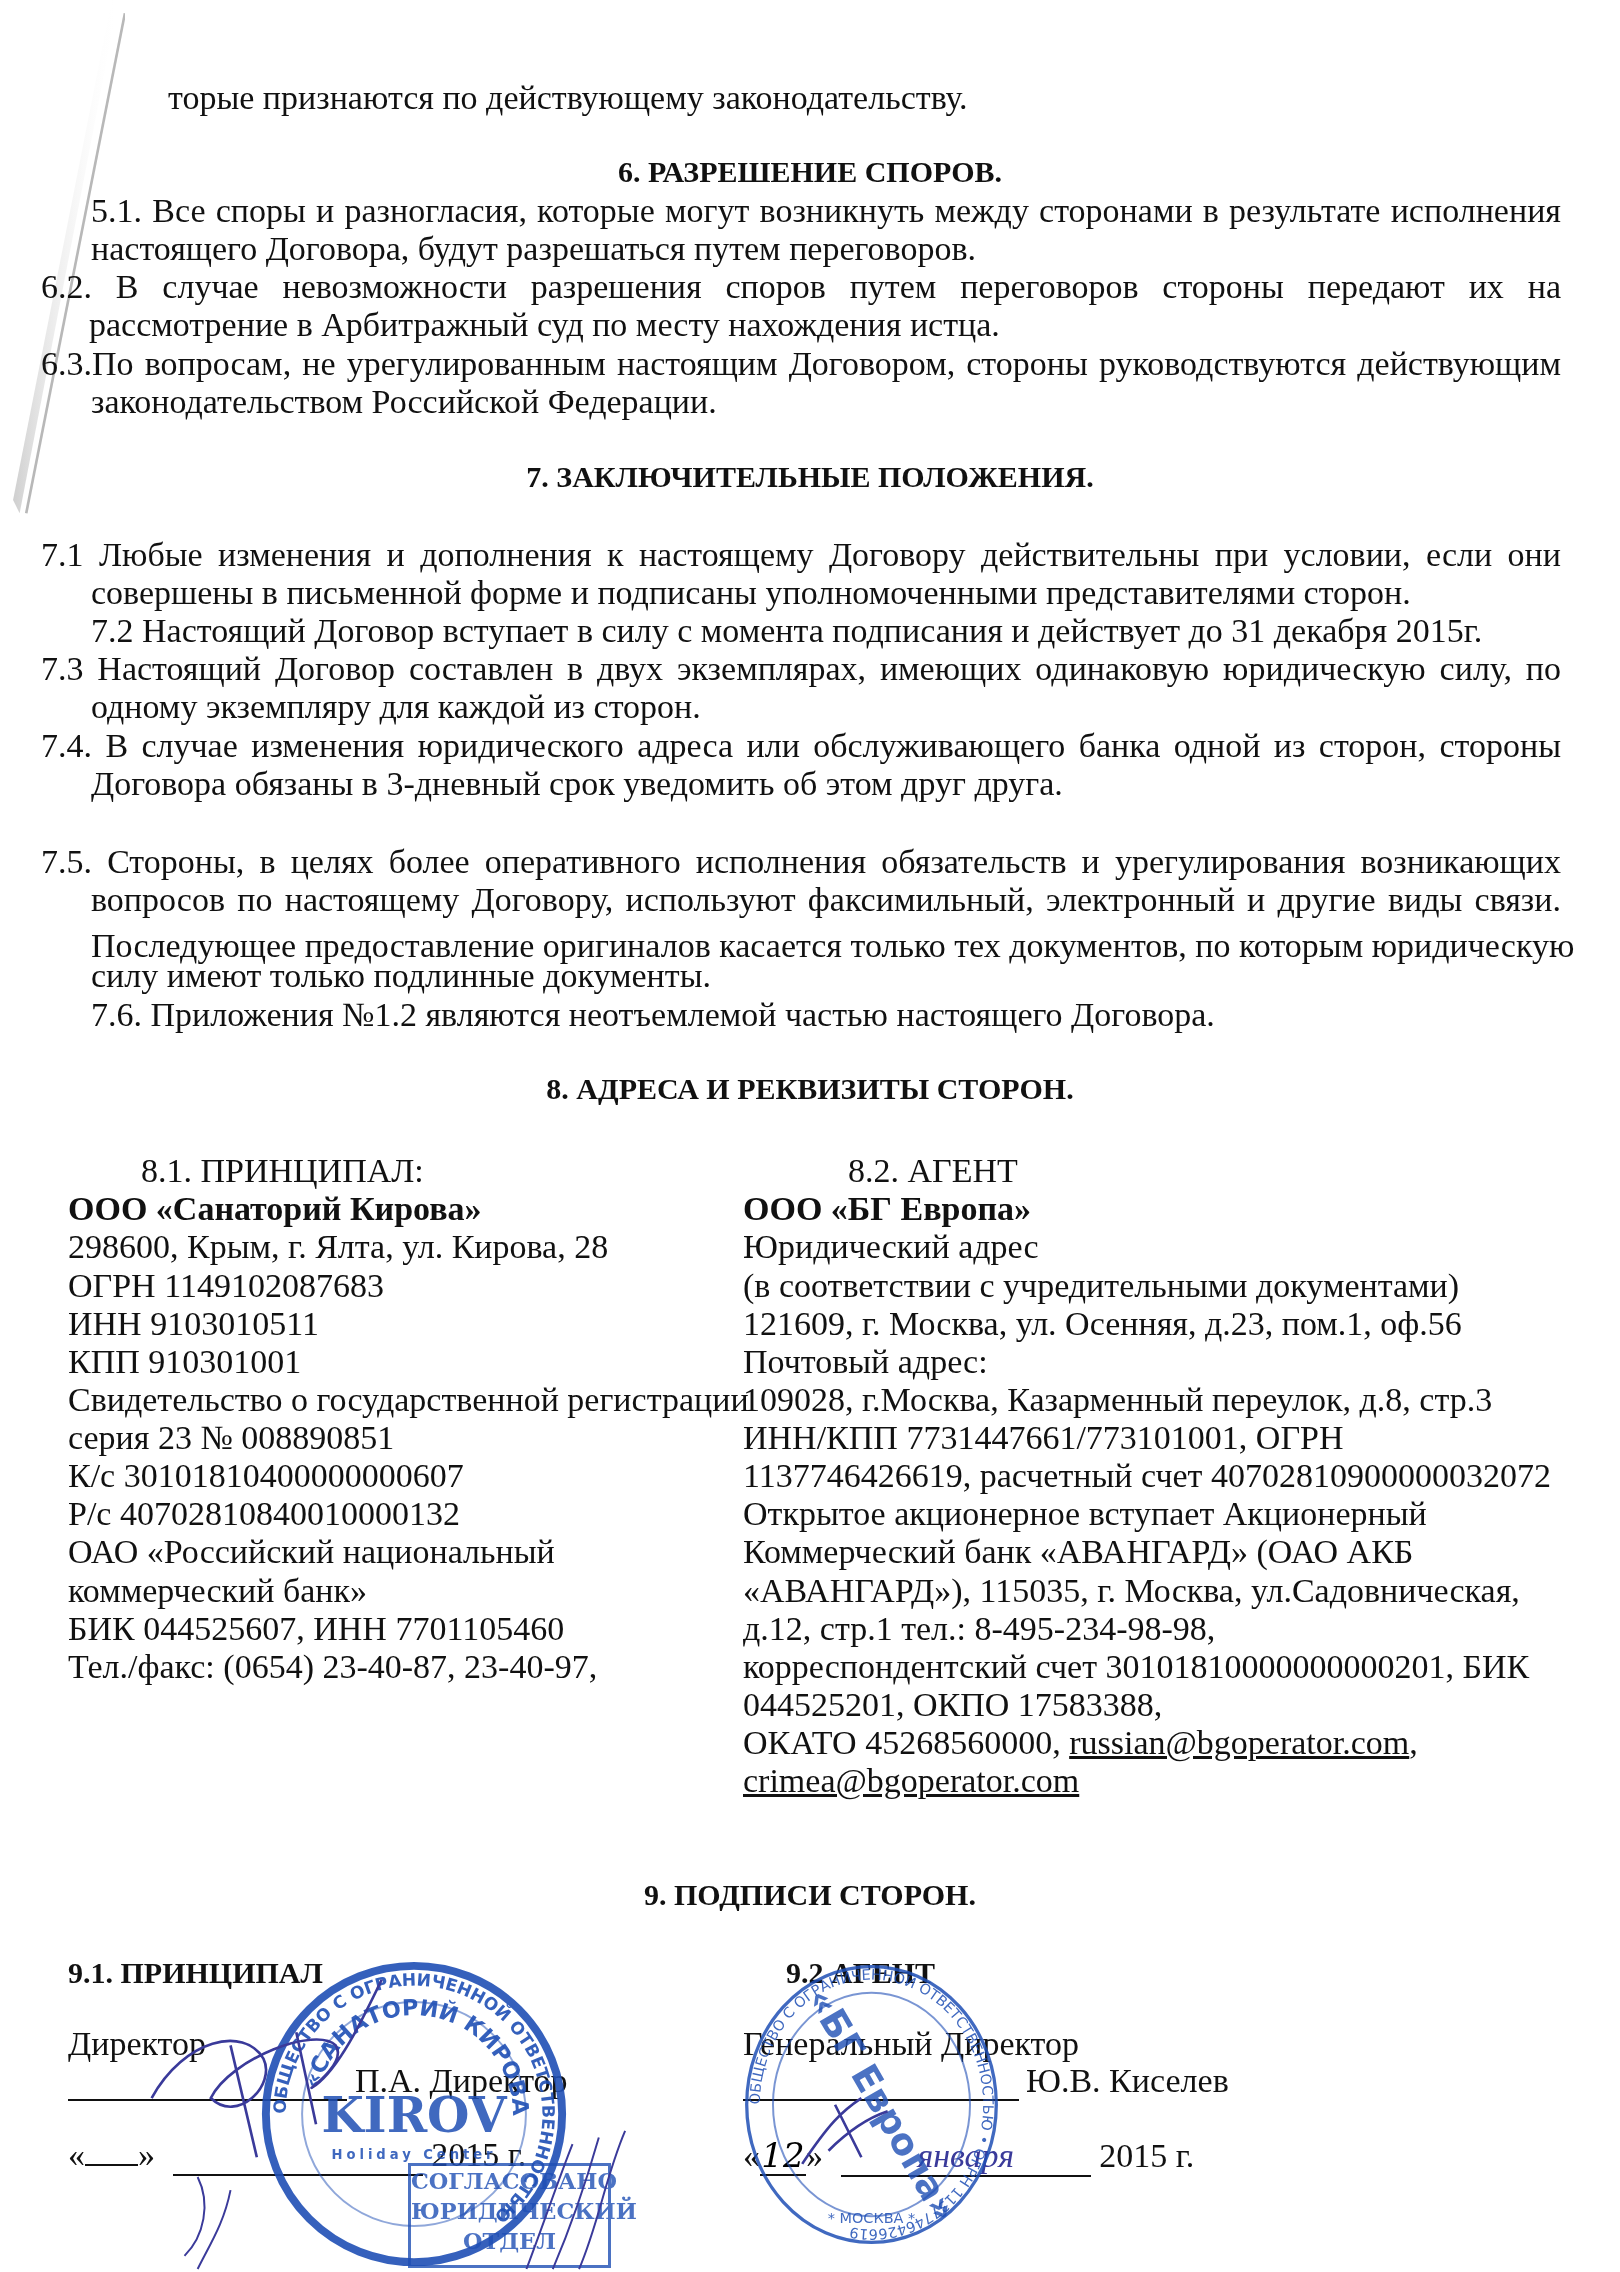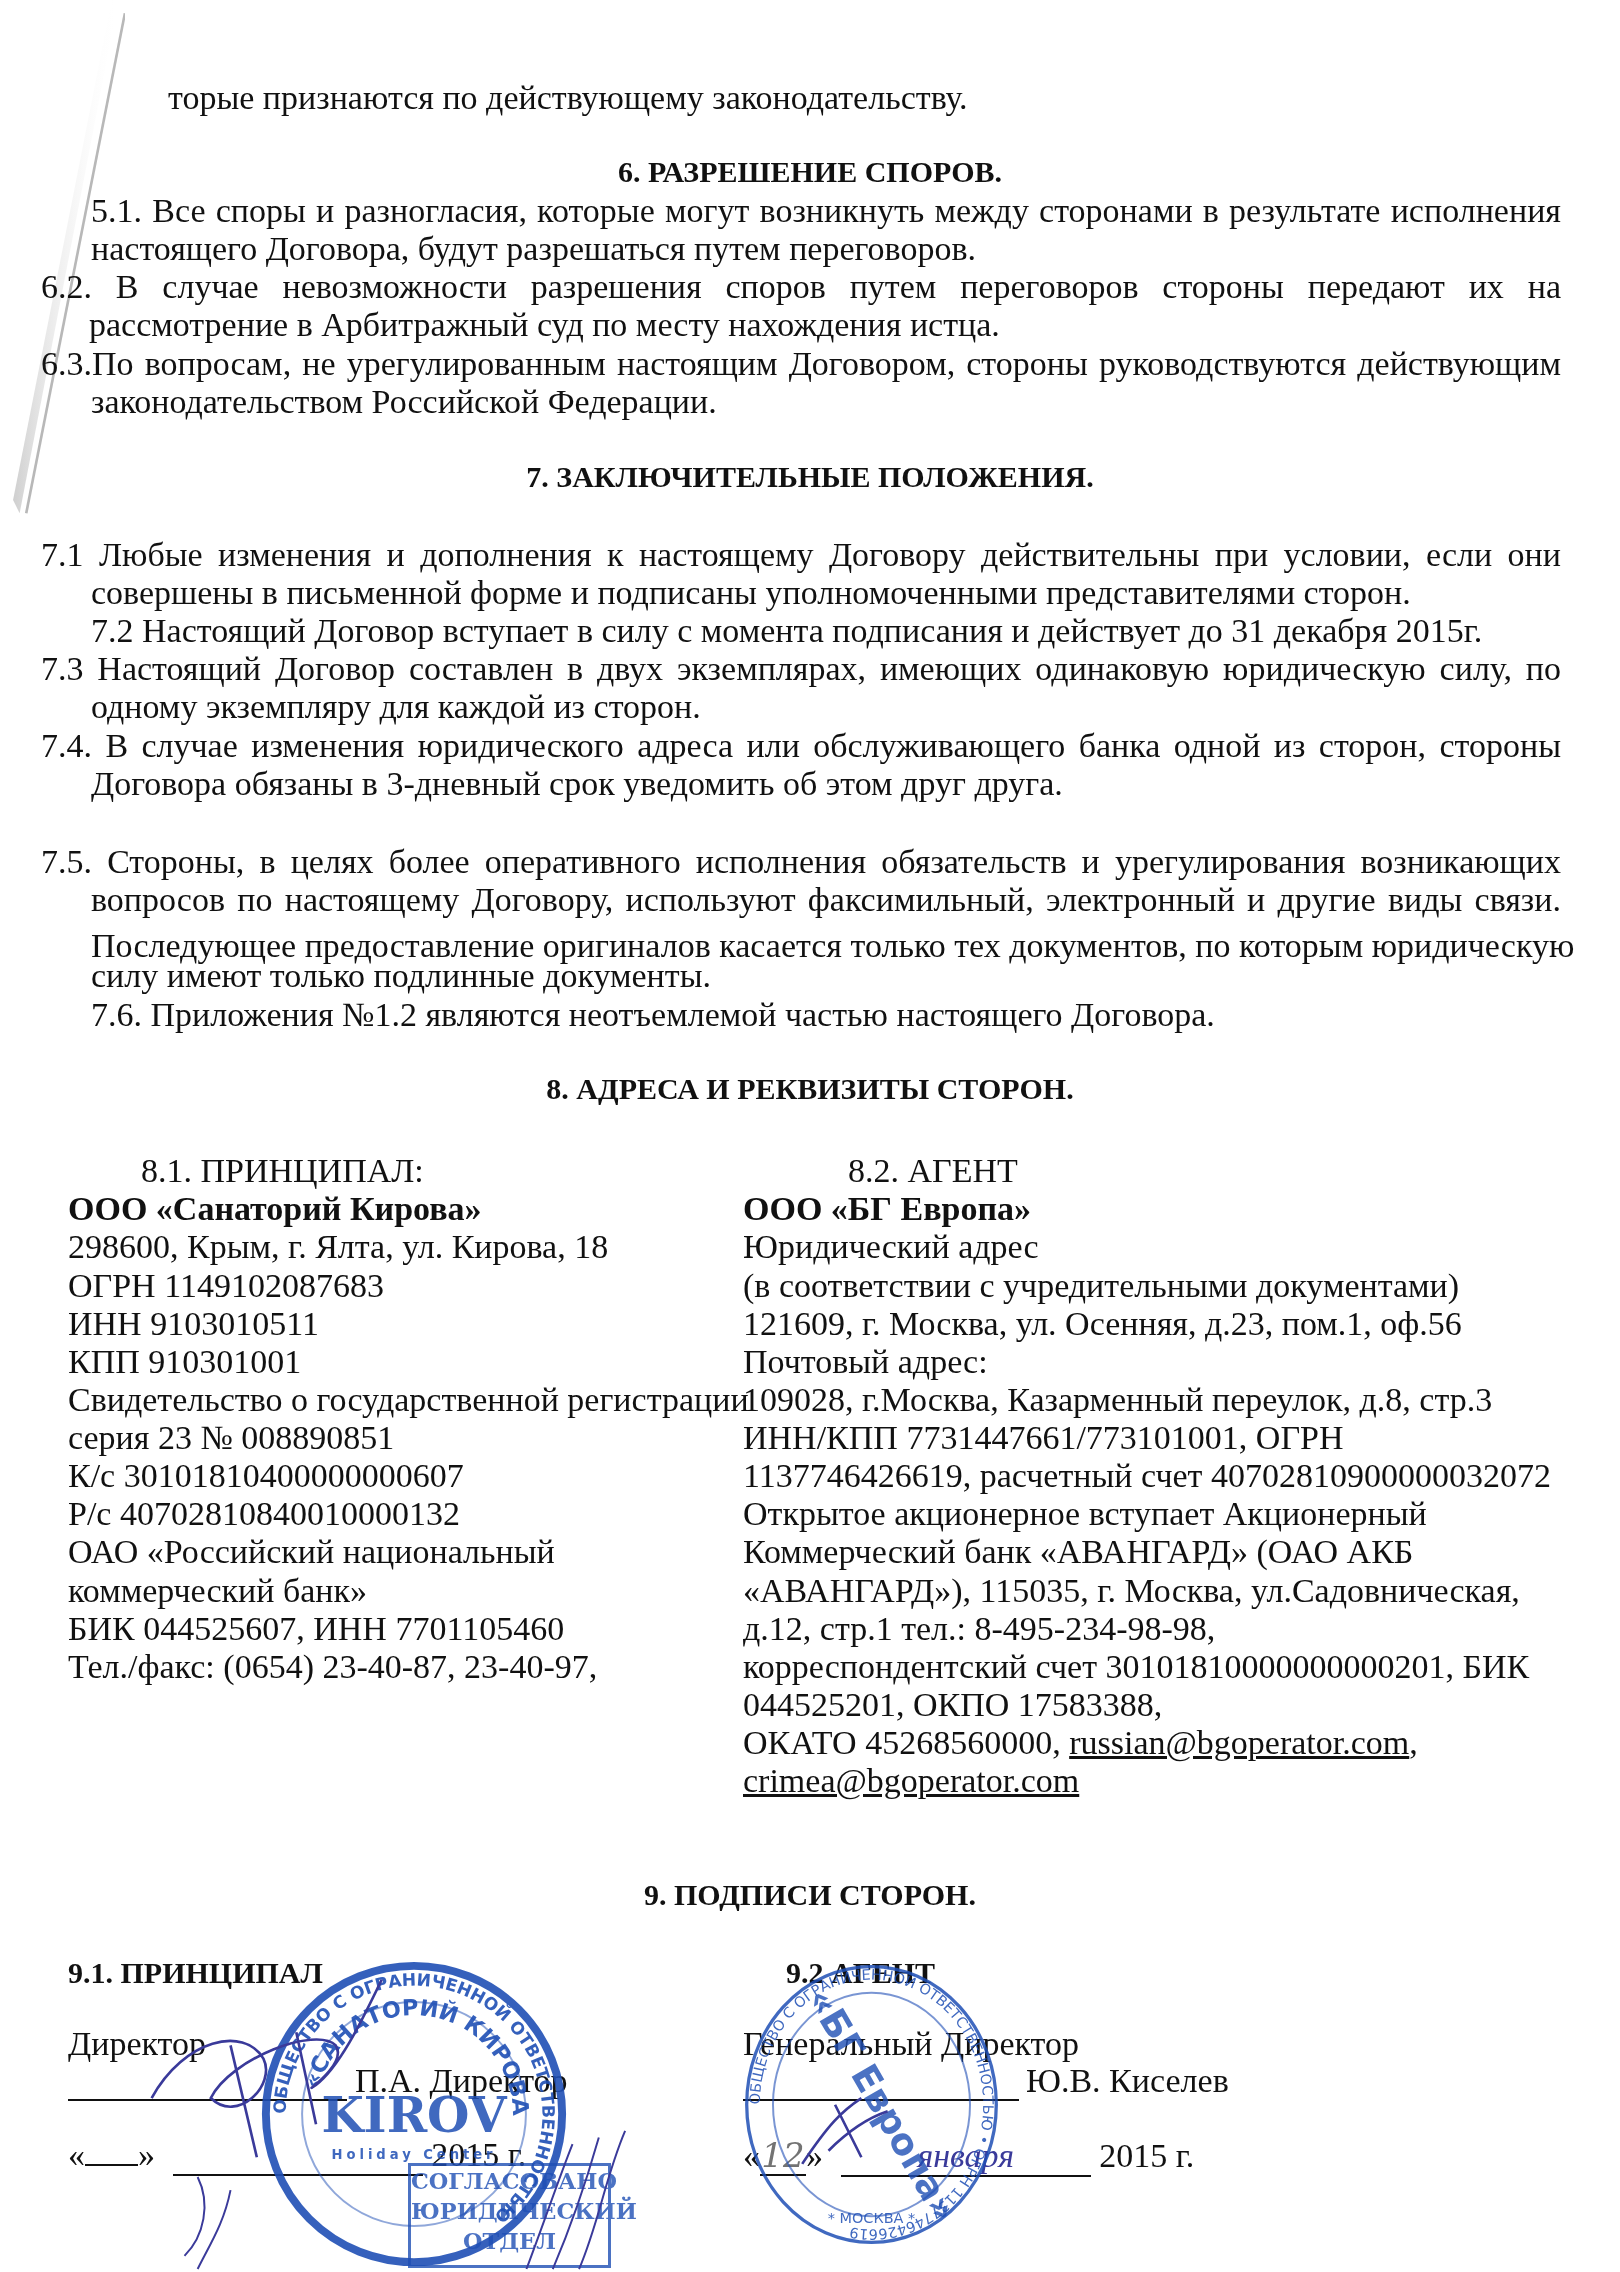--- a/index.html
+++ b/index.html
@@ -51,21 +51,21 @@
 <div class="ln just" style="left:91px;width:1470px;top:927px;">Последующее предоставление оригиналов касается только тех документов, по которым юридическую</div>
 <div class="ln" style="left:91px;top:957px;">силу имеют только подлинные документы.</div>
 <div class="ln" style="left:91px;top:996px;">7.6. Приложения №1.2 являются неотъемлемой частью настоящего Договора.</div>
 
 <div class="h" style="left:0;width:1620px;text-align:center;top:1072px;">8. АДРЕСА И РЕКВИЗИТЫ СТОРОН.</div>
 
 <div>
   <div class="ln" style="left:141px;top:1152px;">8.1. ПРИНЦИПАЛ:</div>
   <div class="ln b" style="left:68px;top:1190px;">ООО «Санаторий Кирова»</div>
   <div id="principal-lines">
-      <div class="ln" style="left: 68px; top: 1228px;">298600, Крым, г. Ялта, ул. Кирова, 18</div>
+      <div class="ln" style="left: 68px; top: 1228px;">298600, Крым, г. Ялта, ул. Кирова, 28</div>
       <div class="ln" style="left: 68px; top: 1267px;">ОГРН 1149102087683</div>
       <div class="ln" style="left: 68px; top: 1305px;">ИНН 9103010511</div>
       <div class="ln" style="left: 68px; top: 1343px;">КПП 910301001</div>
       <div class="ln" style="left: 68px; top: 1381px;">Свидетельство о государственной регистрации</div>
       <div class="ln" style="left: 68px; top: 1419px;">серия 23 № 008890851</div>
       <div class="ln" style="left: 68px; top: 1457px;">К/с 30101810400000000607</div>
       <div class="ln" style="left: 68px; top: 1495px;">Р/с 40702810840010000132</div>
       <div class="ln" style="left: 68px; top: 1533px;">ОАО «Российский национальный</div>
       <div class="ln" style="left: 68px; top: 1572px;">коммерческий банк»</div>
       <div class="ln" style="left: 68px; top: 1610px;">БИК 044525607, ИНН 7701105460</div>
@@ -109,21 +109,21 @@
   <span>«</span><span style="display:inline-block;width:53px;border-bottom:2px solid #111;"></span><span>»</span>
   <span style="display:inline-block;width:250px;border-bottom:2px solid #111;margin-left:9.2px;">&nbsp;</span>
   <span>2015 г.</span>
 </div>
 
 <div class="h" style="left:786px;top:1956px;">9.2 АГЕНТ</div>
 <div class="ln" style="left:743px;top:2025px;">Генеральный Директор</div>
 <div class="sigline" style="left:743px;top:2099px;width:276px;"></div>
 <div class="ln" style="left:1026px;top:2062px;">Ю.В. Киселев</div>
 <div class="ln" style="left:743px;top:2136px;">
-  <span>«</span><span style="display:inline-block;width:46px;border-bottom:2px solid #111;font-family:'DejaVu Serif',serif;font-style:italic;color:#737373;text-align:center;">12</span><span>»</span>
+  <span>«</span><span style="display:inline-block;width:46px;border-bottom:2px solid #111;font-family:'DejaVu Serif',serif;font-style:italic;color:#000000;text-align:center;">12</span><span>»</span>
   <span style="display:inline-block;width:250px;border-bottom:2px solid #111;margin-left:9.2px;font-style:italic;color:#3a3a9a;text-align:center;">января</span>
   <span>2015 г.</span>
 </div>
 
 <svg class="stamp" style="left:256px;top:1956px;" width="316" height="316" viewBox="0 0 480 480">
   <defs>
     <path id="ringP" d="M240,240 m-195,0 a195,195 0 1,1 390,0 a195,195 0 1,1 -390,0"></path>
     <path id="ringP2" d="M240,240 m-150,0 a150,150 0 1,1 300,0"></path>
   </defs>
   <circle cx="240" cy="240" r="225" fill="none" stroke="#1f4fb5" stroke-width="12" opacity="0.9"></circle>

